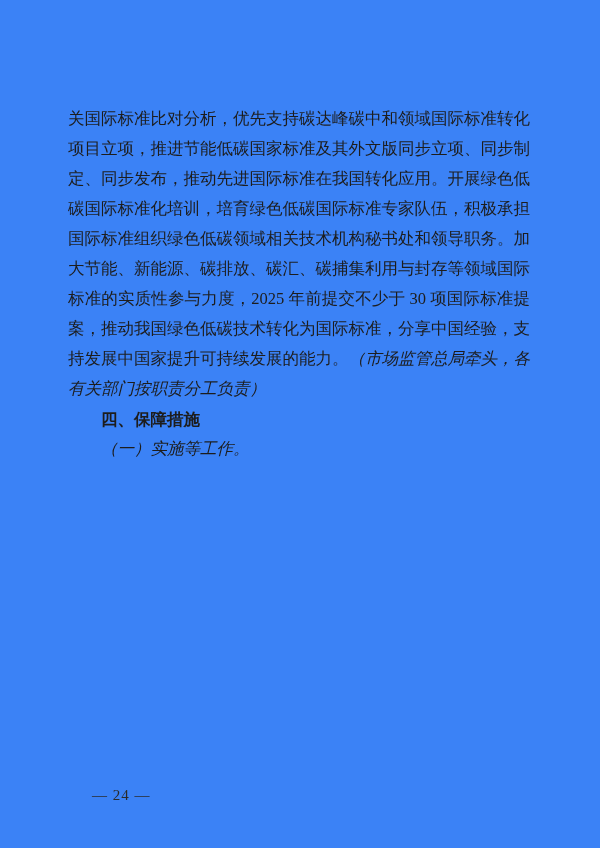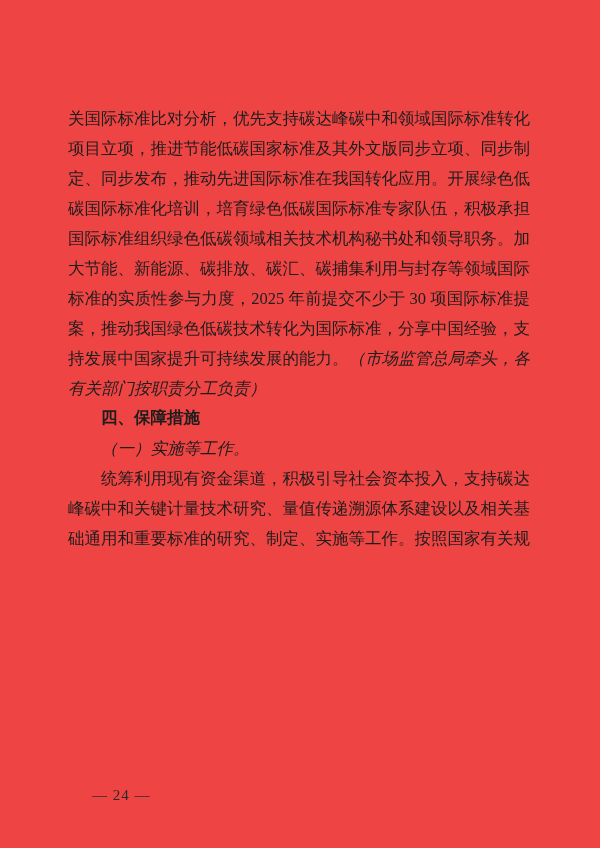--- a/index.html
+++ b/index.html
@@ -4,21 +4,21 @@
 <style>
   html, body {
     margin: 0;
     padding: 0;
     background: #ffffff;
   }
   .page {
     position: relative;
     width: 600px;
     height: 848px;
-    background: #ef4444;
+    background: #3b82f6;
     overflow: hidden;
     font-family: "Liberation Serif", "DejaVu Serif", serif;
     color: #1d1d1d;
   }
   .content {
     position: absolute;
     left: 68px;
     top: 104px;
     width: 462px;
     font-size: 16.5px;
@@ -27,21 +27,21 @@
     word-break: break-all;
   }
   .content p {
     margin: 0;
     padding: 0;
   }
   .indent {
     text-indent: 2em;
   }
   .section-heading {
-    font-family: Liberation Mono, monospace;
+    font-family: Liberation Sans, sans-serif;
     font-weight: bold;
     text-indent: 2em;
     text-align: left;
   }
   .kai {
     font-style: italic;
     font-weight: 500;
   }
   .page-number {
     position: absolute;
@@ -61,18 +61,17 @@
   <div class="content">
 
     <p class="para"><span>关国际标准比对分析，优先支持碳达峰碳中和领域国际标准转化项目立项，推进节能低碳国家标准及其外文版同步立项、同步制定、同步发布，推动先进国际标准在我国转化应用。开展绿色低碳国际标准化培训，培育绿色低碳国际标准专家队伍，积极承担国际标准组织绿色低碳领域相关技术机构秘书处和领导职务。加大节能、新能源、碳排放、碳汇、碳捕集利用与封存等领域国际标准的实质性参与力度，2025 年前提交不少于 30 项国际标准提案，推动我国绿色低碳技术转化为国际标准，分享中国经验，支持发展中国家提升可持续发展的能力。</span><span class="kai">（市场监管总局牵头，各有关部门按职责分工负责）</span></p>
 
     <p class="section-heading">四、保障措施</p>
 
     <p class="kai indent">（一）实施等工作。</p>
 
 
 
-    <p class="para indent">统筹利用现有资金渠道，积极引导社会资本投入，支持碳达峰碳中和关键计量技术研究、量值传递溯源体系建设以及相关基础通用和重要标准的研究、制定、实施等工作。按照国家有关规</p>
 
   </div>
 
   <div class="page-number">— 24 —</div>
 </div>
 
 </body></html>

